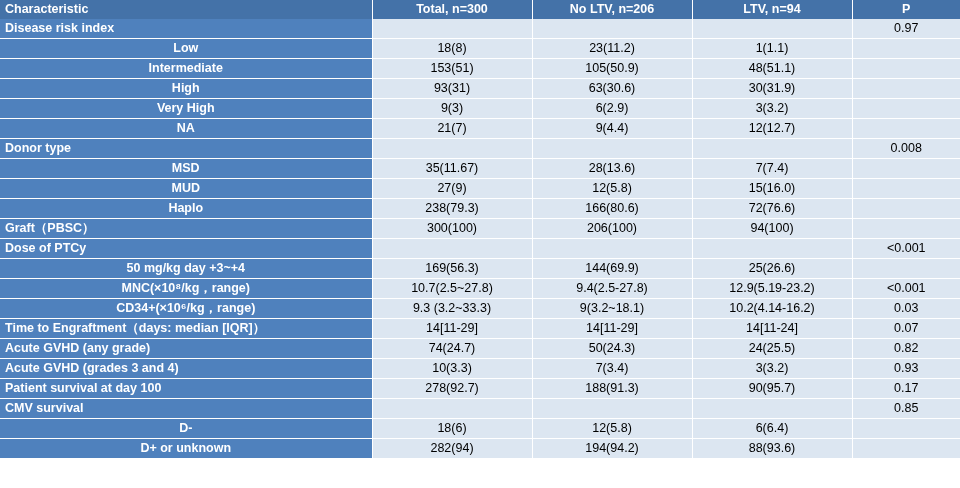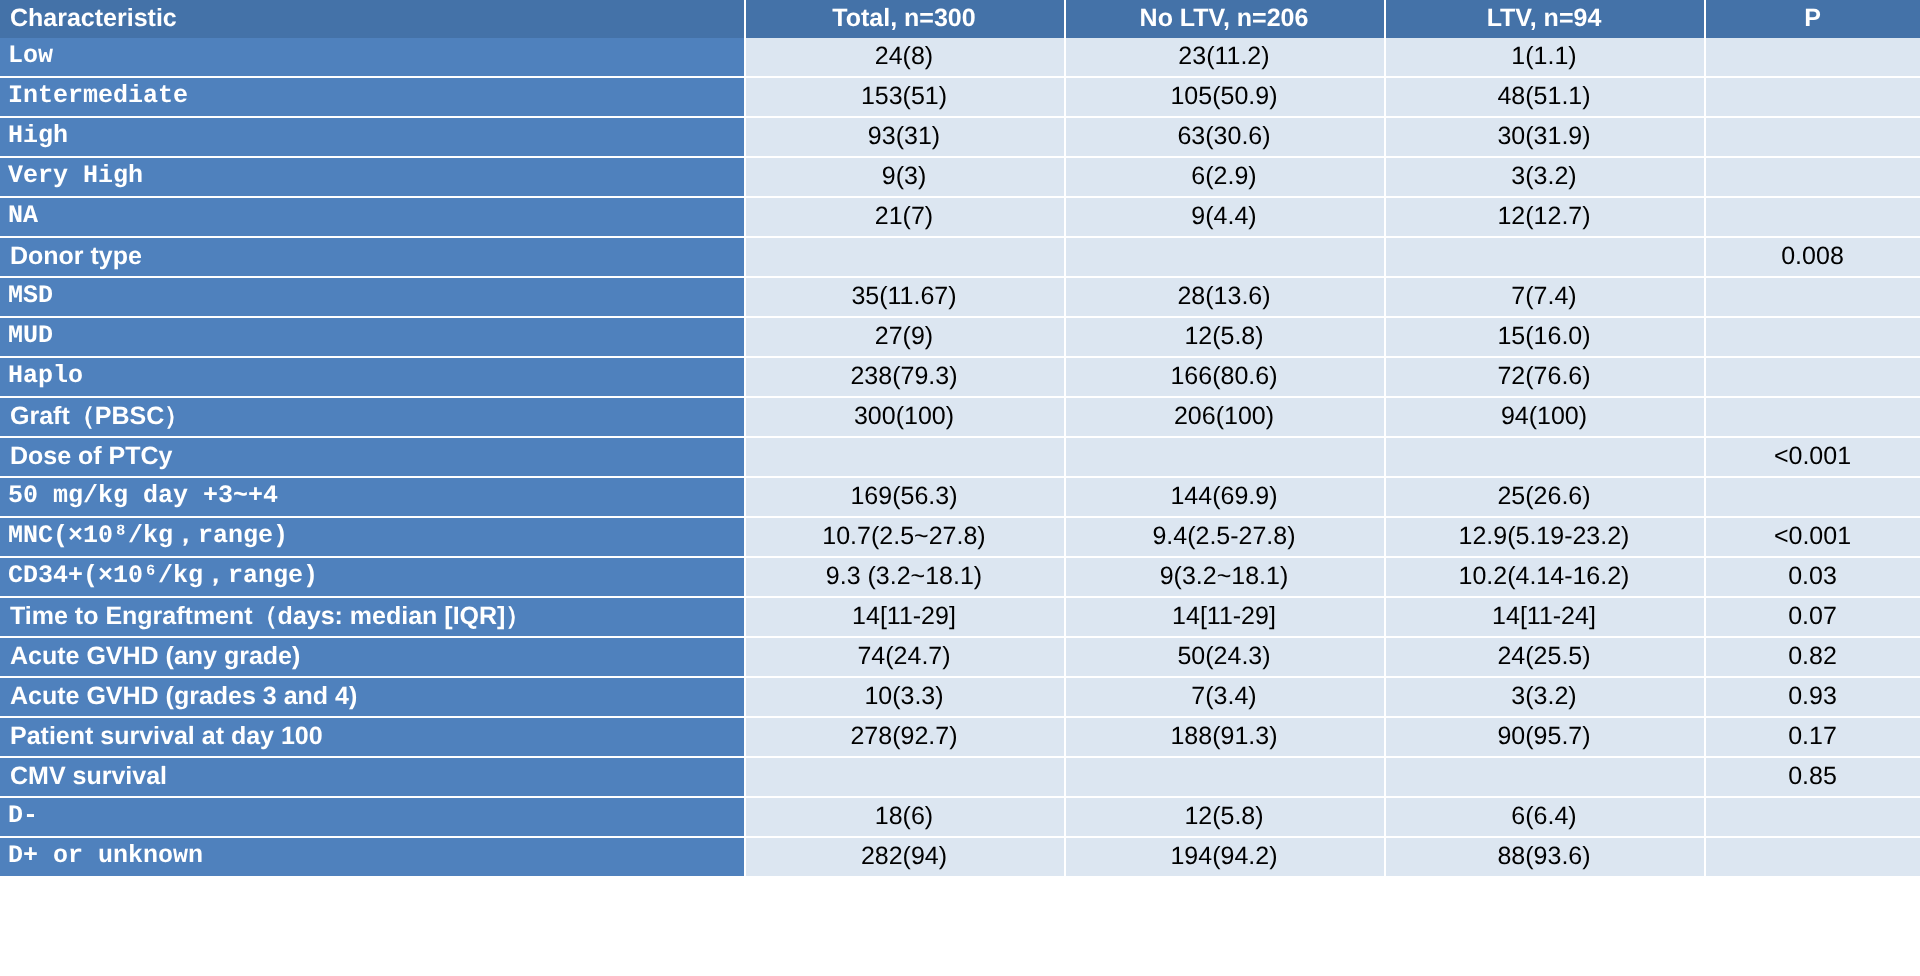--- a/index.html
+++ b/index.html
@@ -65,22 +65,21 @@
   tbody tr.band td.label {
     text-align: left;
     padding-left: 5px;
   }
   tbody tr.sub td {
     background: #4f81bd;
     color: #ffffff;
     font-weight: bold;
   }
   tbody tr.sub td.label {
-    text-align: left;
-    font-family: Liberation Mono, monospace;
+    text-align: center;
   }
   tbody tr td.value {
     background: #dce6f1;
     color: #000000;
     font-weight: normal;
   }
   tbody tr td.blank {
     background: #dce6f1;
   }
 </style>
@@ -98,23 +97,30 @@
   <thead>
     <tr>
       <th class="left">Characteristic</th>
       <th>Total,  n=300</th>
       <th>No LTV, n=206</th>
       <th>LTV, n=94</th>
       <th>P</th>
     </tr>
   </thead>
   <tbody id="table-body">
+      <tr class="band">
+        <td class="label">Disease risk index</td>
+        <td class="blank"></td>
+        <td class="blank"></td>
+        <td class="blank"></td>
+        <td class="value">0.97</td>
+      </tr>
       <tr class="sub">
         <td class="label">Low</td>
-        <td class="value">24(8)</td>
+        <td class="value">18(8)</td>
         <td class="value">23(11.2)</td>
         <td class="value">1(1.1)</td>
         <td class="blank"></td>
       </tr>
       <tr class="sub">
         <td class="label">Intermediate</td>
         <td class="value">153(51)</td>
         <td class="value">105(50.9)</td>
         <td class="value">48(51.1)</td>
         <td class="blank"></td>
@@ -191,21 +197,21 @@
       </tr>
       <tr class="sub">
         <td class="label">MNC(×10⁸/kg，range)</td>
         <td class="value">10.7(2.5~27.8)</td>
         <td class="value">9.4(2.5-27.8)</td>
         <td class="value">12.9(5.19-23.2)</td>
         <td class="value">&lt;0.001</td>
       </tr>
       <tr class="sub">
         <td class="label">CD34+(×10⁶/kg，range)</td>
-        <td class="value">9.3 (3.2~18.1)</td>
+        <td class="value">9.3 (3.2~33.3)</td>
         <td class="value">9(3.2~18.1)</td>
         <td class="value">10.2(4.14-16.2)</td>
         <td class="value">0.03</td>
       </tr>
       <tr class="band">
         <td class="label">Time to Engraftment（days: median [IQR]）</td>
         <td class="value">14[11-29]</td>
         <td class="value">14[11-29]</td>
         <td class="value">14[11-24]</td>
         <td class="value">0.07</td>

